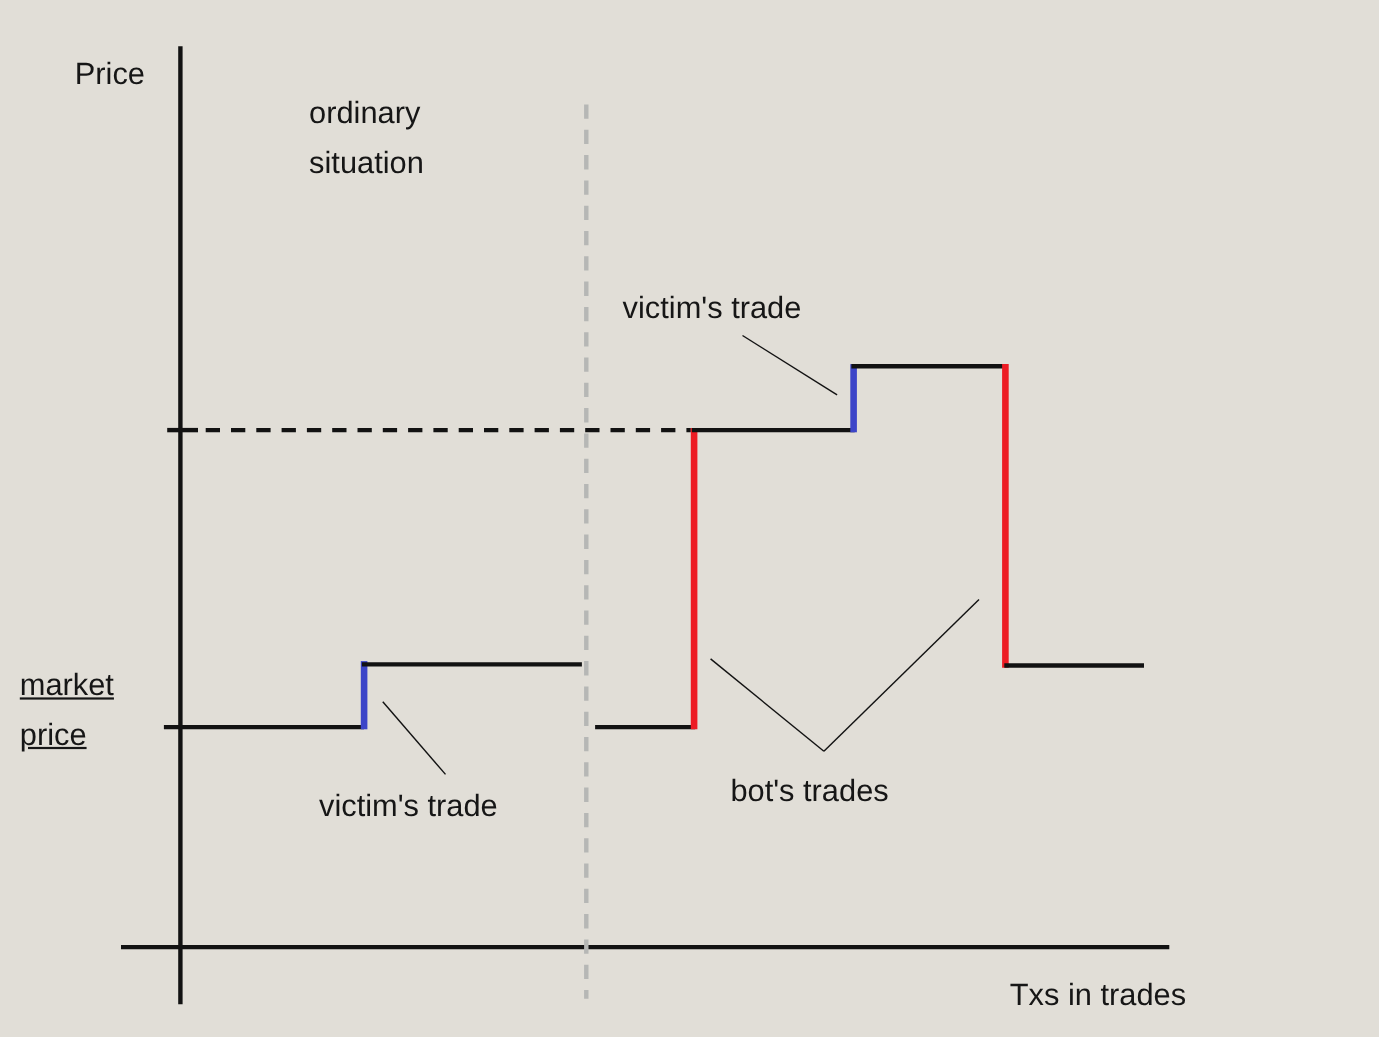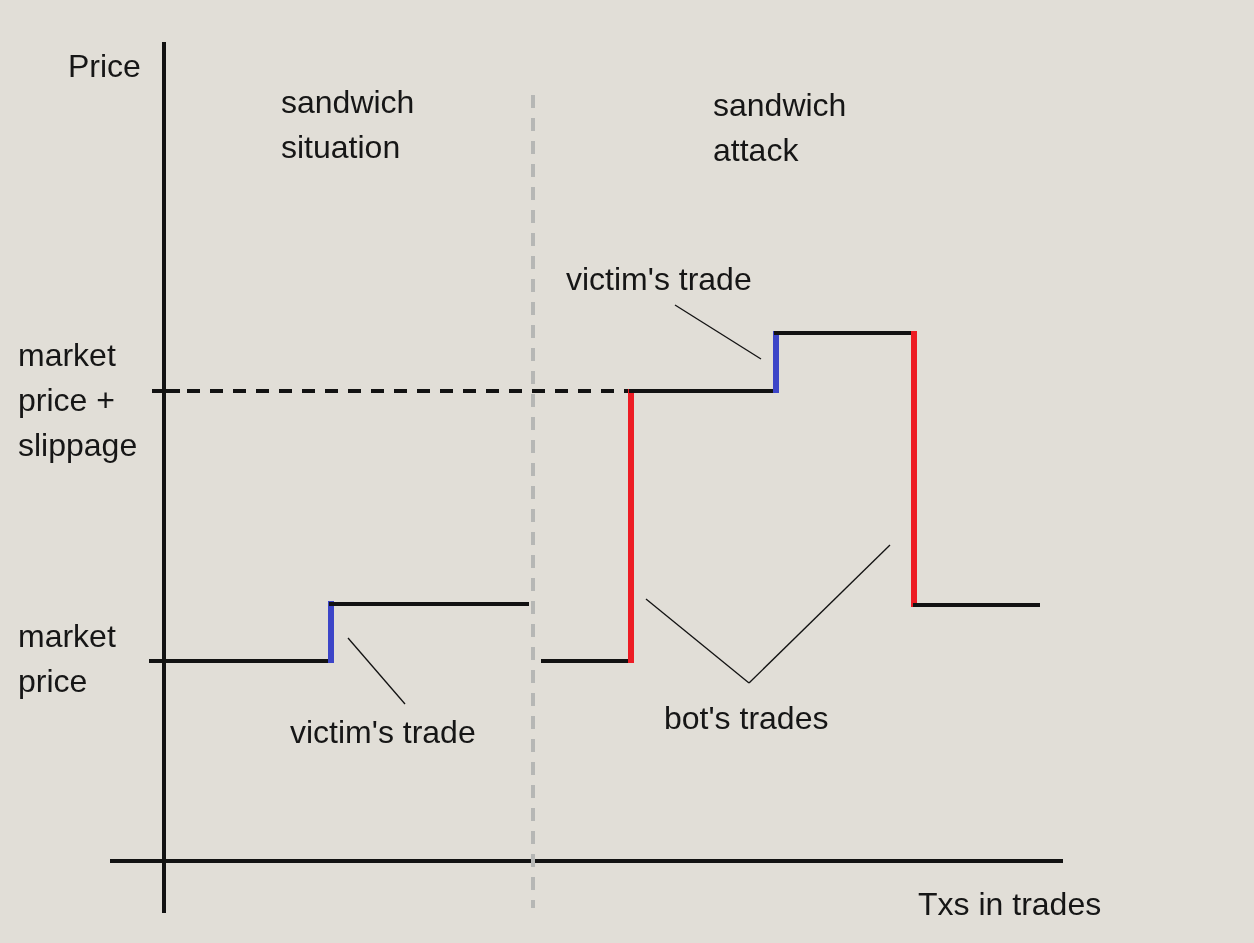--- a/index.html
+++ b/index.html
@@ -15,29 +15,29 @@
   .canvas{
     position:relative;
     width:1254px;height:943px;
     background:var(--bg);
     overflow:hidden;
   }
   svg.diagram{position:absolute;left:0;top:0;width:1254px;height:943px;}
   .lbl{
     position:absolute;
     color:var(--text);
-    font-size:32px;
+    font-size:28px;
     line-height:45px;
     white-space:pre-line;
   }
   .lbl-price{left:68px;top:44px;}
   .lbl-ordinary{left:281px;top:80px;width:175px;}
   .lbl-sandwich{left:713px;top:83px;width:175px;}
   .lbl-slippage{left:18px;top:333px;width:132px;}
-  .lbl-market{left:18px;top:614px;width:132px;}
+  .lbl-market{left:18px;top:600px;width:132px;text-decoration:underline;}
   .lbl-victim-left{left:290px;top:710px;}
   .lbl-victim-right{left:566px;top:257px;}
   .lbl-bots{left:664px;top:696px;text-align:center;}
   .lbl-txs{left:918px;top:882px;}
 </style>
 </head>
 <body>
 
 <div class="canvas">
 
@@ -57,22 +57,20 @@
       <line x1="774" y1="333" x2="915" y2="333" stroke="#121212" stroke-width="4"></line>
       <line x1="914" y1="331" x2="914" y2="607" stroke="#ed1c24" stroke-width="6"></line>
       <line x1="913" y1="605" x2="1040" y2="605" stroke="#121212" stroke-width="4"></line>
       <line x1="348" y1="638" x2="405" y2="704" stroke="#121212" stroke-width="1.3"></line>
       <line x1="675" y1="305" x2="761" y2="359" stroke="#121212" stroke-width="1.3"></line>
       <line x1="646" y1="599" x2="749" y2="683" stroke="#121212" stroke-width="1.3"></line>
       <line x1="749" y1="683" x2="890" y2="545" stroke="#121212" stroke-width="1.3"></line>
     </svg>
 
   <div class="lbl lbl-price">Price</div>
-  <div class="lbl lbl-ordinary">sandwich situation</div>
-  <div class="lbl lbl-sandwich">sandwich attack</div>
-  <div class="lbl lbl-slippage">market price + slippage</div>
+  <div class="lbl lbl-ordinary">ordinary situation</div>
   <div class="lbl lbl-market">market price</div>
   <div class="lbl lbl-victim-left">victim's trade</div>
   <div class="lbl lbl-victim-right">victim's trade</div>
   <div class="lbl lbl-bots">bot's trades</div>
   <div class="lbl lbl-txs">Txs in trades</div>
 
 </div>
 
 </body></html>

